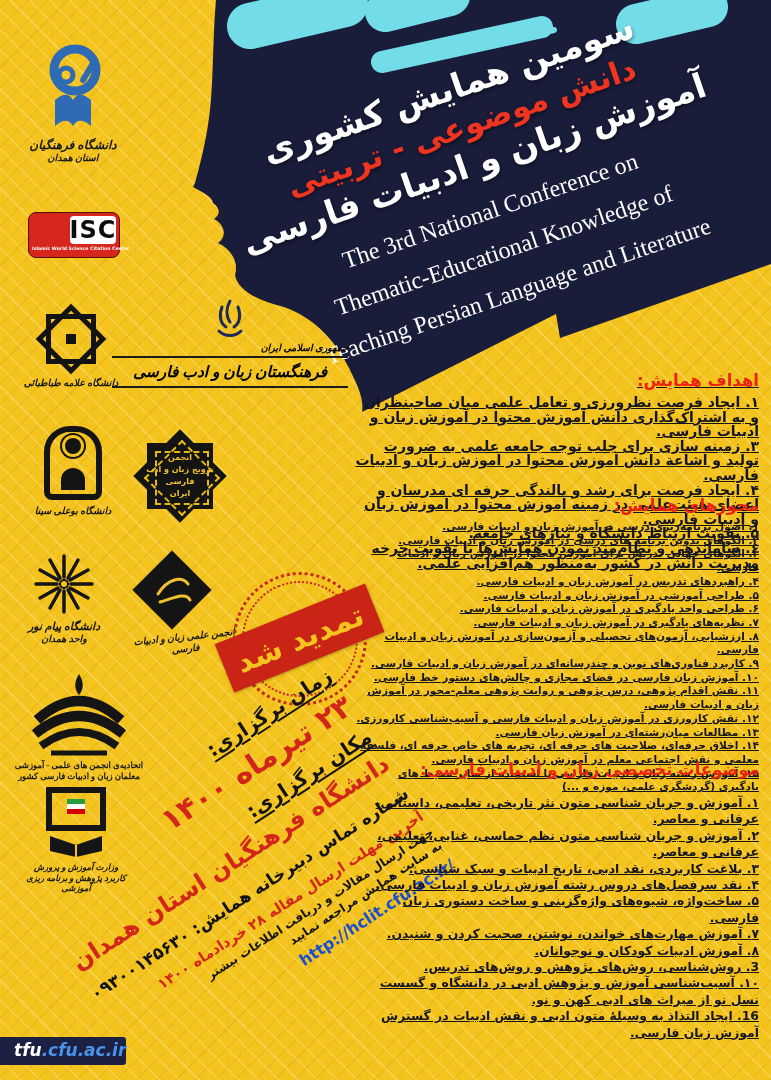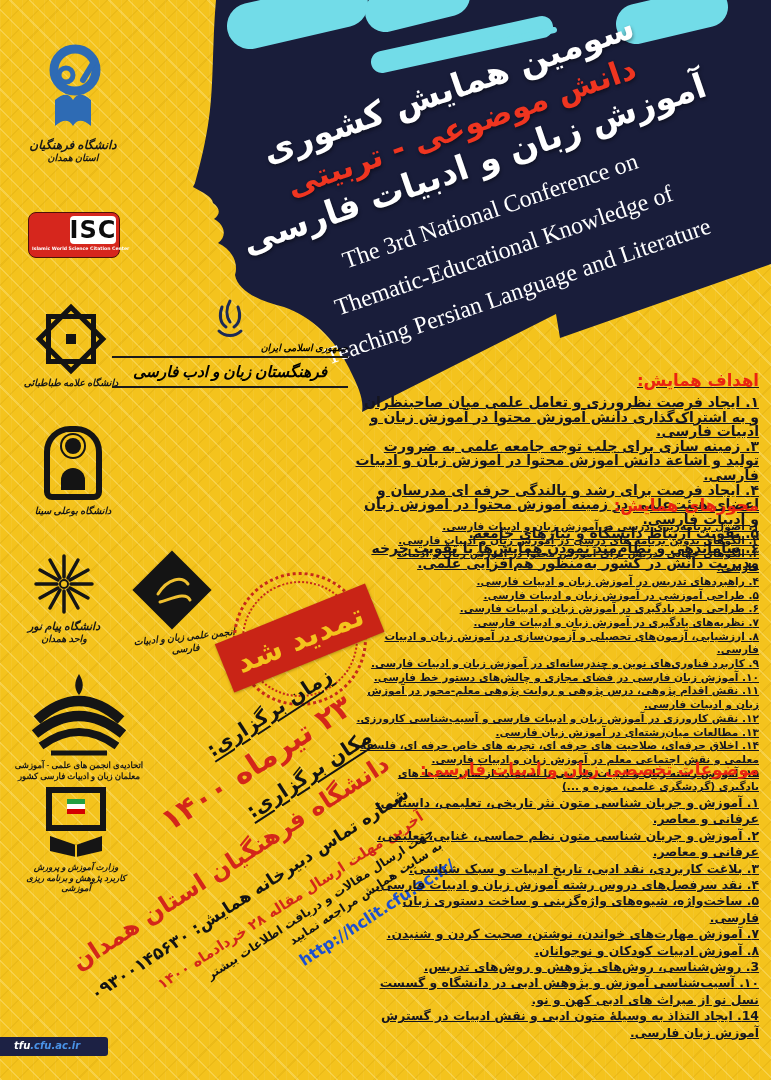--- a/index.html
+++ b/index.html
@@ -76,22 +76,22 @@
   .sec-heading{color:#ea2410;font-weight:900;font-size:16.5px;margin-bottom:5px;}
   .sec .item{font-weight:600;}
   .sec.objectives{top:371px;}
   .sec.objectives .item{font-size:14px;line-height:14.6px;}
   .sec.topics{top:496px;}
   .sec.topics .item{font-size:10.6px;line-height:13.7px;}
   .sec.subjects{top:760px;}
   .sec.subjects .list{margin-top:16px;}
   .sec.subjects .item{font-size:12.4px;font-weight:bold;line-height:16.4px;}
   
-  .watermark{position:absolute;left:0;top:1037px;background:#1c2144;padding:3px 28px 5px 14px;
-    font-style:italic;font-weight:900;font-size:10px;border-radius:0 3px 3px 0;}
+  .watermark{position:absolute;left:0;top:1037px;background:#1c2144;padding:3px 0 5px 14px;
+    font-style:italic;font-weight:900;font-size:17px;border-radius:0 3px 3px 0;}
   .wm-prefix{color:#ffffff;}
   .wm-suffix{color:#4a93e8;}
   
   .acad{position:absolute;left:112px;top:298px;width:236px;text-align:center;}
   .acad .rule{height:2px;background:#1b1b1b;margin:3px 0;}
   .acad .gov{font-family:Liberation Sans, sans-serif;font-style:italic;font-weight:bold;font-size:9.5px;direction:rtl;text-align:right;}
   .acad .name{font-family:"Liberation Serif","DejaVu Serif",serif;font-style:italic;font-weight:bold;font-size:15.5px;direction:rtl;padding:2px 0;}
   .cap-orange{color:#7a4d10;}
 </style>
 </head>
@@ -173,20 +173,33 @@
   </div>
 
   <div class="logo" style="left:18px;top:426px;width:110px;">
     <div class="buali">
       <div class="sun"></div>
         <div class="arch"></div>
     </div>
     <div class="cap small" style="margin-top:6px;">دانشگاه بوعلی سینا</div>
   </div>
 
+  <div class="logo" style="left:134px;top:430px;">
+    <div class="star8">
+      <div class="s"></div>
+        <div class="s r45"></div>
+        <div class="s dash"></div>
+        <div class="s dash r45"></div>
+      <div class="txt">
+        <span>انجمن</span>
+        <span>ترویج زبان و ادب فارسی</span>
+        <span>ایران</span>
+      </div>
+    </div>
+  </div>
 
   <div class="logo" style="left:14px;top:552px;width:100px;">
     <svg width="64" height="64" viewBox="0 0 64 64">
       <g stroke="#151515" stroke-width="3.5" stroke-linecap="round">
         <line x1="39" y1="32" x2="60" y2="32"></line>
           <line x1="38" y1="36" x2="56" y2="46"></line>
         <line x1="36" y1="38" x2="46" y2="56"></line>
           <line x1="32" y1="39" x2="32" y2="60"></line>
         <line x1="28" y1="38" x2="18" y2="56"></line>
           <line x1="26" y1="36" x2="8" y2="46"></line>
@@ -296,21 +309,21 @@
     <div class="list">
         <div class="item">۱. آموزش و جریان شناسی متون نثر تاریخی، تعلیمی، داستانی، عرفانی و معاصر.</div>
         <div class="item">۲. آموزش و جریان شناسی متون نظم حماسی، غنایی، تعلیمی، عرفانی و معاصر.</div>
         <div class="item">۳. بلاغت کاربردی، نقد ادبی، تاریخ ادبیات و سبک شناسی.</div>
         <div class="item">۴. نقد سرفصل‌های دروس رشته آموزش زبان و ادبیات فارسی.</div>
         <div class="item">۵. ساخت‌واژه، شیوه‌های واژه‌گزینی و ساخت دستوری زبان فارسی.</div>
         <div class="item">۷. آموزش مهارت‌های خواندن، نوشتن، صحبت کردن و شنیدن.</div>
         <div class="item">۸. آموزش ادبیات کودکان و نوجوانان.</div>
         <div class="item">3. روش‌شناسی، روش‌های پژوهش و روش‌های تدریس.</div>
         <div class="item">۱۰. آسیب‌شناسی آموزش و پژوهش ادبی در دانشگاه و گسست نسل نو از میراث های ادبی کهن و نو.</div>
-        <div class="item">14. ایجاد التذاذ به وسیلۀ متون ادبی و نقش ادبیات در گسترش آموزش زبان فارسی.</div>
+        <div class="item">16. ایجاد التذاذ به وسیلۀ متون ادبی و نقش ادبیات در گسترش آموزش زبان فارسی.</div>
       </div>
   </div>
 
   <div class="watermark">
     <span class="wm-prefix">tfu</span><span class="wm-suffix">.cfu.ac.ir</span>
   </div>
 
 </div>
 
 </body></html>

